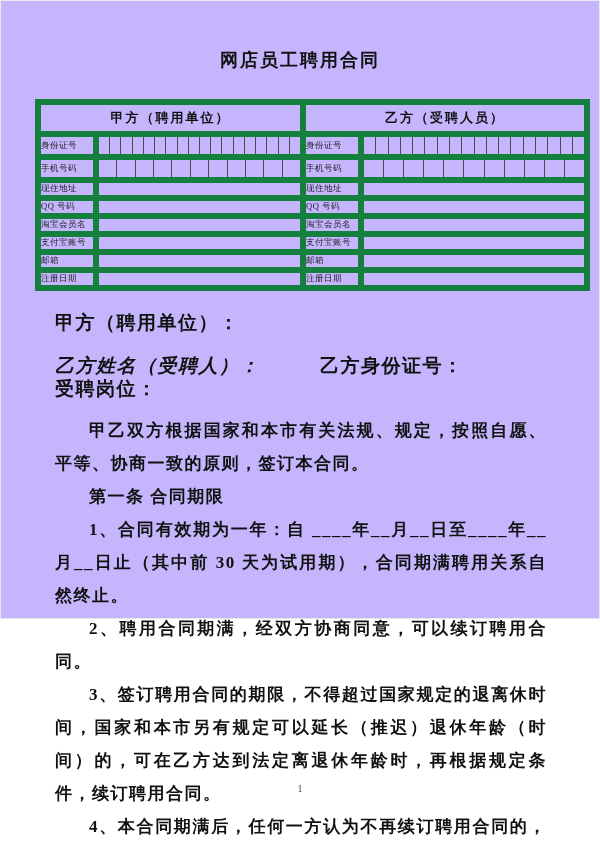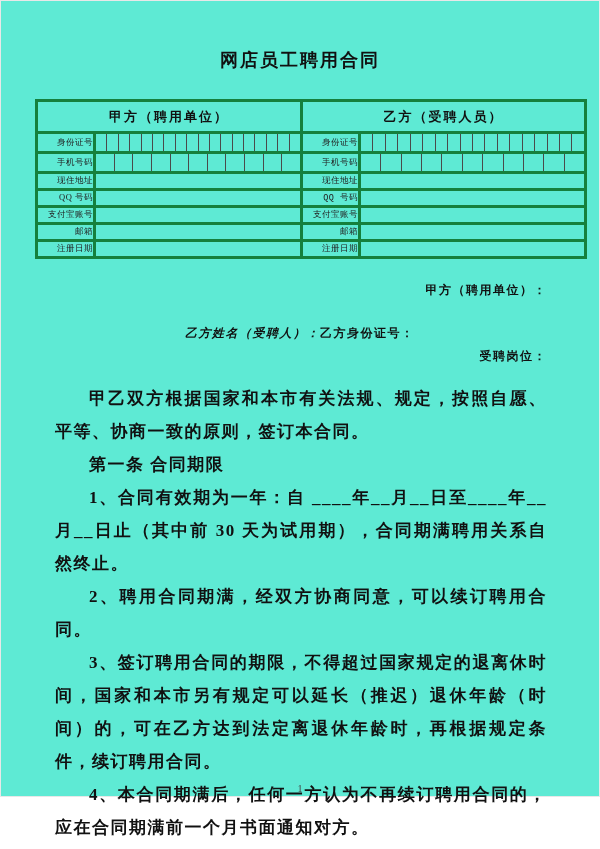--- a/index.html
+++ b/index.html
@@ -5,79 +5,78 @@
   * { margin: 0; padding: 0; box-sizing: border-box; }
   html, body { background: #fff; }
   body {
     width: 600px; height: 849px;
     font-family: "Liberation Serif", serif;
     color: #1a1a1a;
     overflow: hidden;
   }
   .page {
     position: relative;
-    width: 600px; height: 797px;
-    background: #5eead4;
+    width: 600px; height: 619px;
+    background: #c4b5fd;
     box-shadow: inset 0 0 0 1px #e8e8e8;
   }
   
   .doc-title {
     padding-top: 48px;
     text-align: center;
     font-size: 18px;
     font-weight: bold;
     letter-spacing: 2px;
     color: #111;
   }
   
   table.parties {
     border-collapse: collapse;
     table-layout: fixed;
     margin: 27px 0 0 35px;
     width: 549px;
     border: 2px solid #2a2a2a;
   }
   table.parties td {
-    border: 3px solid #15803d;
+    border: 6px solid #15803d;
     overflow: hidden;
     margin-left: 24px;
   }
   tr.hdr td {
     height: 32px;
     border-bottom: 1.5px solid #2a2a2a;
     text-align: center;
     vertical-align: middle;
     font-size: 13px;
     font-weight: bold;
     letter-spacing: 2px;
     color: #111;
   }
-  td.mid { border-left: 1.5px solid #2a2a2a; font-family: Liberation Mono, monospace; }
+  td.mid { border-left: 1.5px solid #2a2a2a; }
   tr.row td { height: 17px; }
   td.lbl {
     font-size: 8.5px;
-    text-align: right;
+    text-align: left;
     vertical-align: middle;
     color: #222;
     letter-spacing: 0.5px;
     white-space: nowrap;
   }
   td.val { padding: 0; }
   .boxes { display: flex; width: 100%; height: 17px; }
   .boxes .box { flex: 1 1 0; }
   .boxes .box + .box { border-left: 1px solid #4a4a4a; }
   
   .sec-parties {
     margin: 20px 53px 0 55px;
-    font-size: 12px;
+    font-size: 19px;
     font-weight: bold;
     letter-spacing: 1.5px;
     line-height: 23px;
     color: #111;
-    text-align: right;
   }
   .sec-parties .line-b { display: flex; margin-top: 20px; }
   .sec-parties .cell-a { width: 265px; flex: 0 0 265px; font-style: italic; }
   .body-text {
     margin: 14px 53px 0 55px;
     font-size: 17px;
     font-weight: bold;
     letter-spacing: 1.5px;
     line-height: 33px;
     color: #111;
@@ -201,20 +200,26 @@
         <td class="lbl mid">现住地址</td>
         <td class="val"></td>
       </tr>
       <tr class="row">
         <td class="lbl">QQ 号码</td>
         <td class="val"></td>
         <td class="lbl mid">QQ 号码</td>
         <td class="val"></td>
       </tr>
       <tr class="row">
+        <td class="lbl">淘宝会员名</td>
+        <td class="val"></td>
+        <td class="lbl mid">淘宝会员名</td>
+        <td class="val"></td>
+      </tr>
+      <tr class="row">
         <td class="lbl">支付宝账号</td>
         <td class="val"></td>
         <td class="lbl mid">支付宝账号</td>
         <td class="val"></td>
       </tr>
       <tr class="row">
         <td class="lbl">邮箱</td>
         <td class="val"></td>
         <td class="lbl mid">邮箱</td>
         <td class="val"></td>

